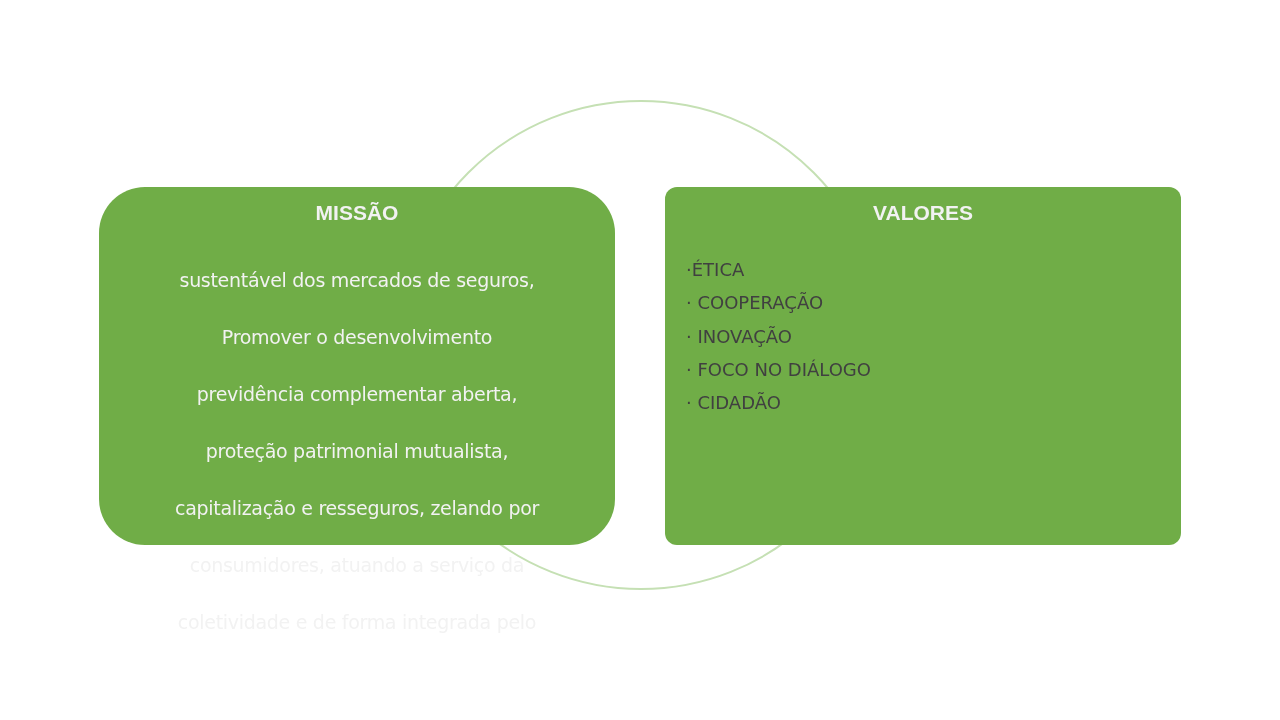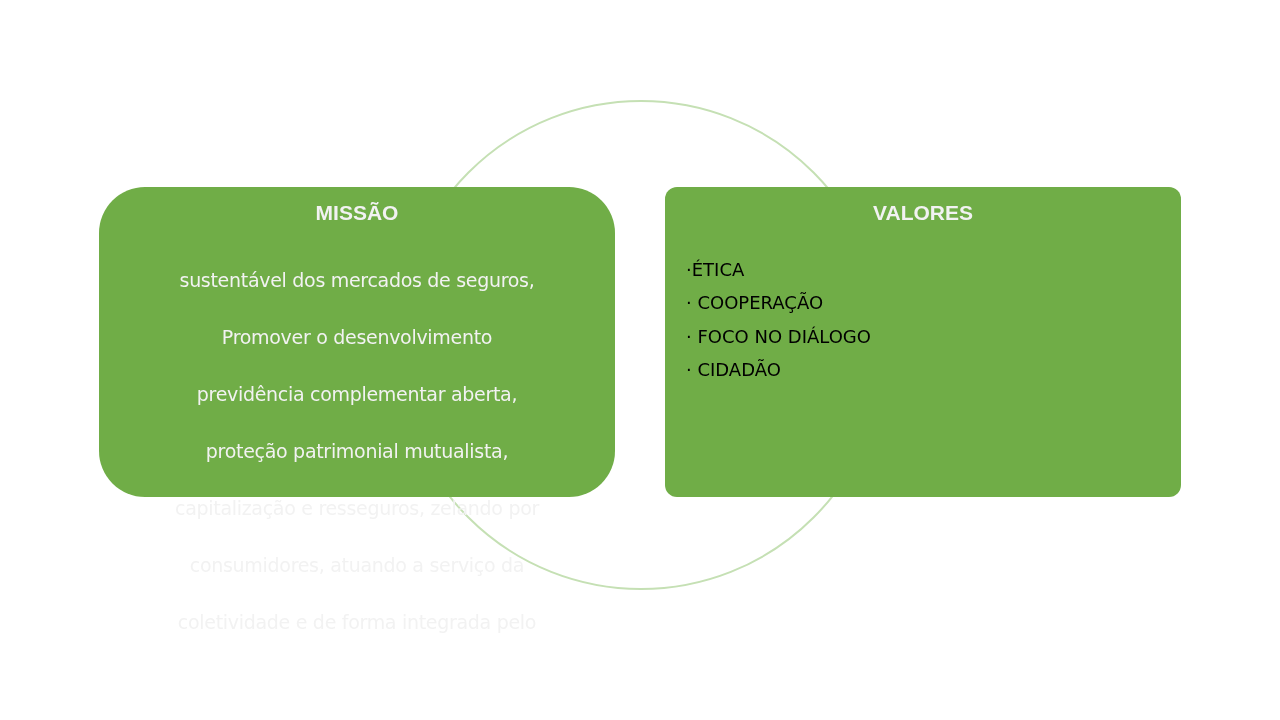--- a/index.html
+++ b/index.html
@@ -23,21 +23,21 @@
       width: 486px;
       height: 486px;
       border: 2px solid #c5e0b4;
       border-radius: 50%;
       box-sizing: content-box;
     }
     .card {
       position: absolute;
       top: 187px;
       width: 516px;
-      height: 310px;
+      height: 358px;
       background: #70ad47;
       border-radius: 46px;
       color: #f2f2f2;
       box-sizing: border-box;
     }
     .card.left { left: 99px; }
     .card.right { left: 665px; border-radius: 12px; }
     .card-title {
       position: absolute;
       top: 12px;
@@ -66,21 +66,21 @@
     .values-list {
       position: absolute;
       top: 66px;
       left: 21px;
       margin: 0;
       padding: 0;
       list-style: none;
       font-family: "DejaVu Sans", sans-serif;
       font-size: 18px;
       line-height: 33.3px;
-      color: #000000;
+      color: #404040;
     }
     .values-list li {
       margin: 0;
       padding: 0;
       white-space: pre;
     }
   </style>
 </head>
 <body>
 
@@ -99,17 +99,18 @@
       <div>coletividade e de forma integrada pelo</div>
       
     </div>
   </div>
 
   <div class="card right">
     <div class="card-title">VALORES</div>
     <ul class="values-list">
       <li>·ÉTICA</li>
       <li>· COOPERAÇÃO</li>
+      <li>· INOVAÇÃO</li>
       <li>· FOCO NO DIÁLOGO</li>
       <li>· CIDADÃO</li>
     </ul>
   </div>
 </div>
 
 </body></html>

